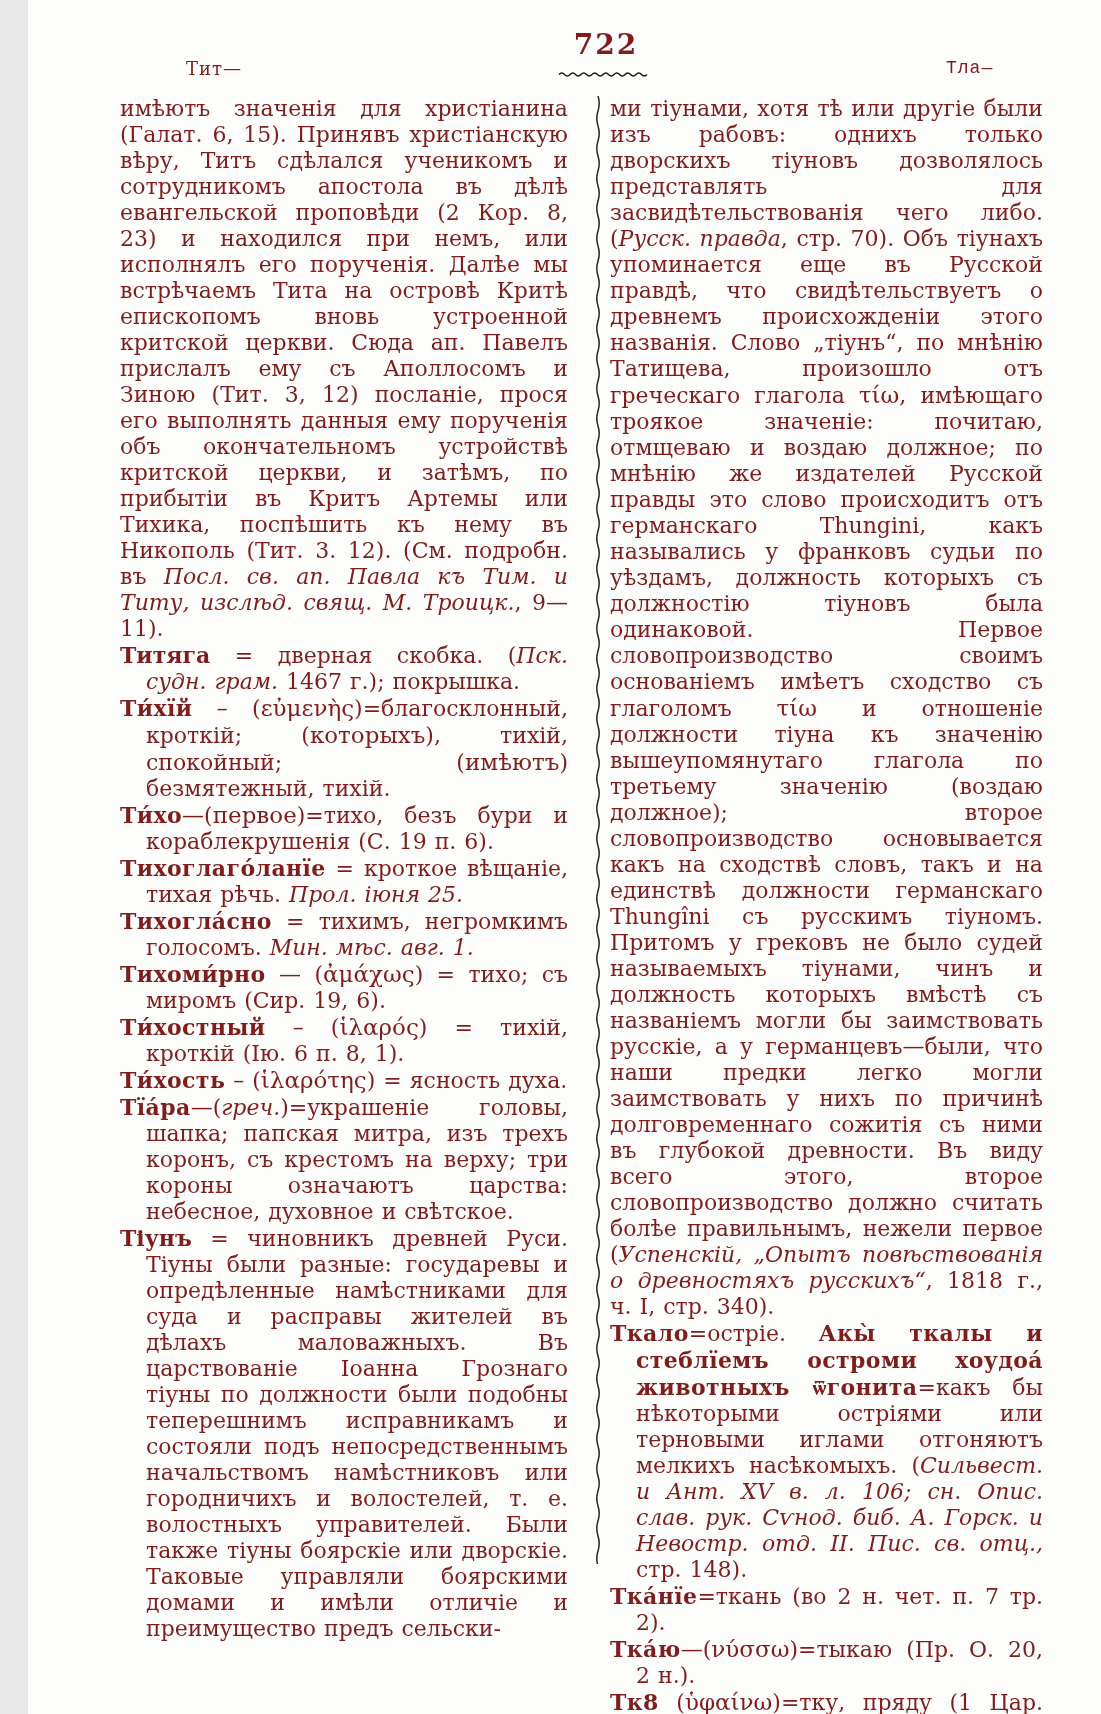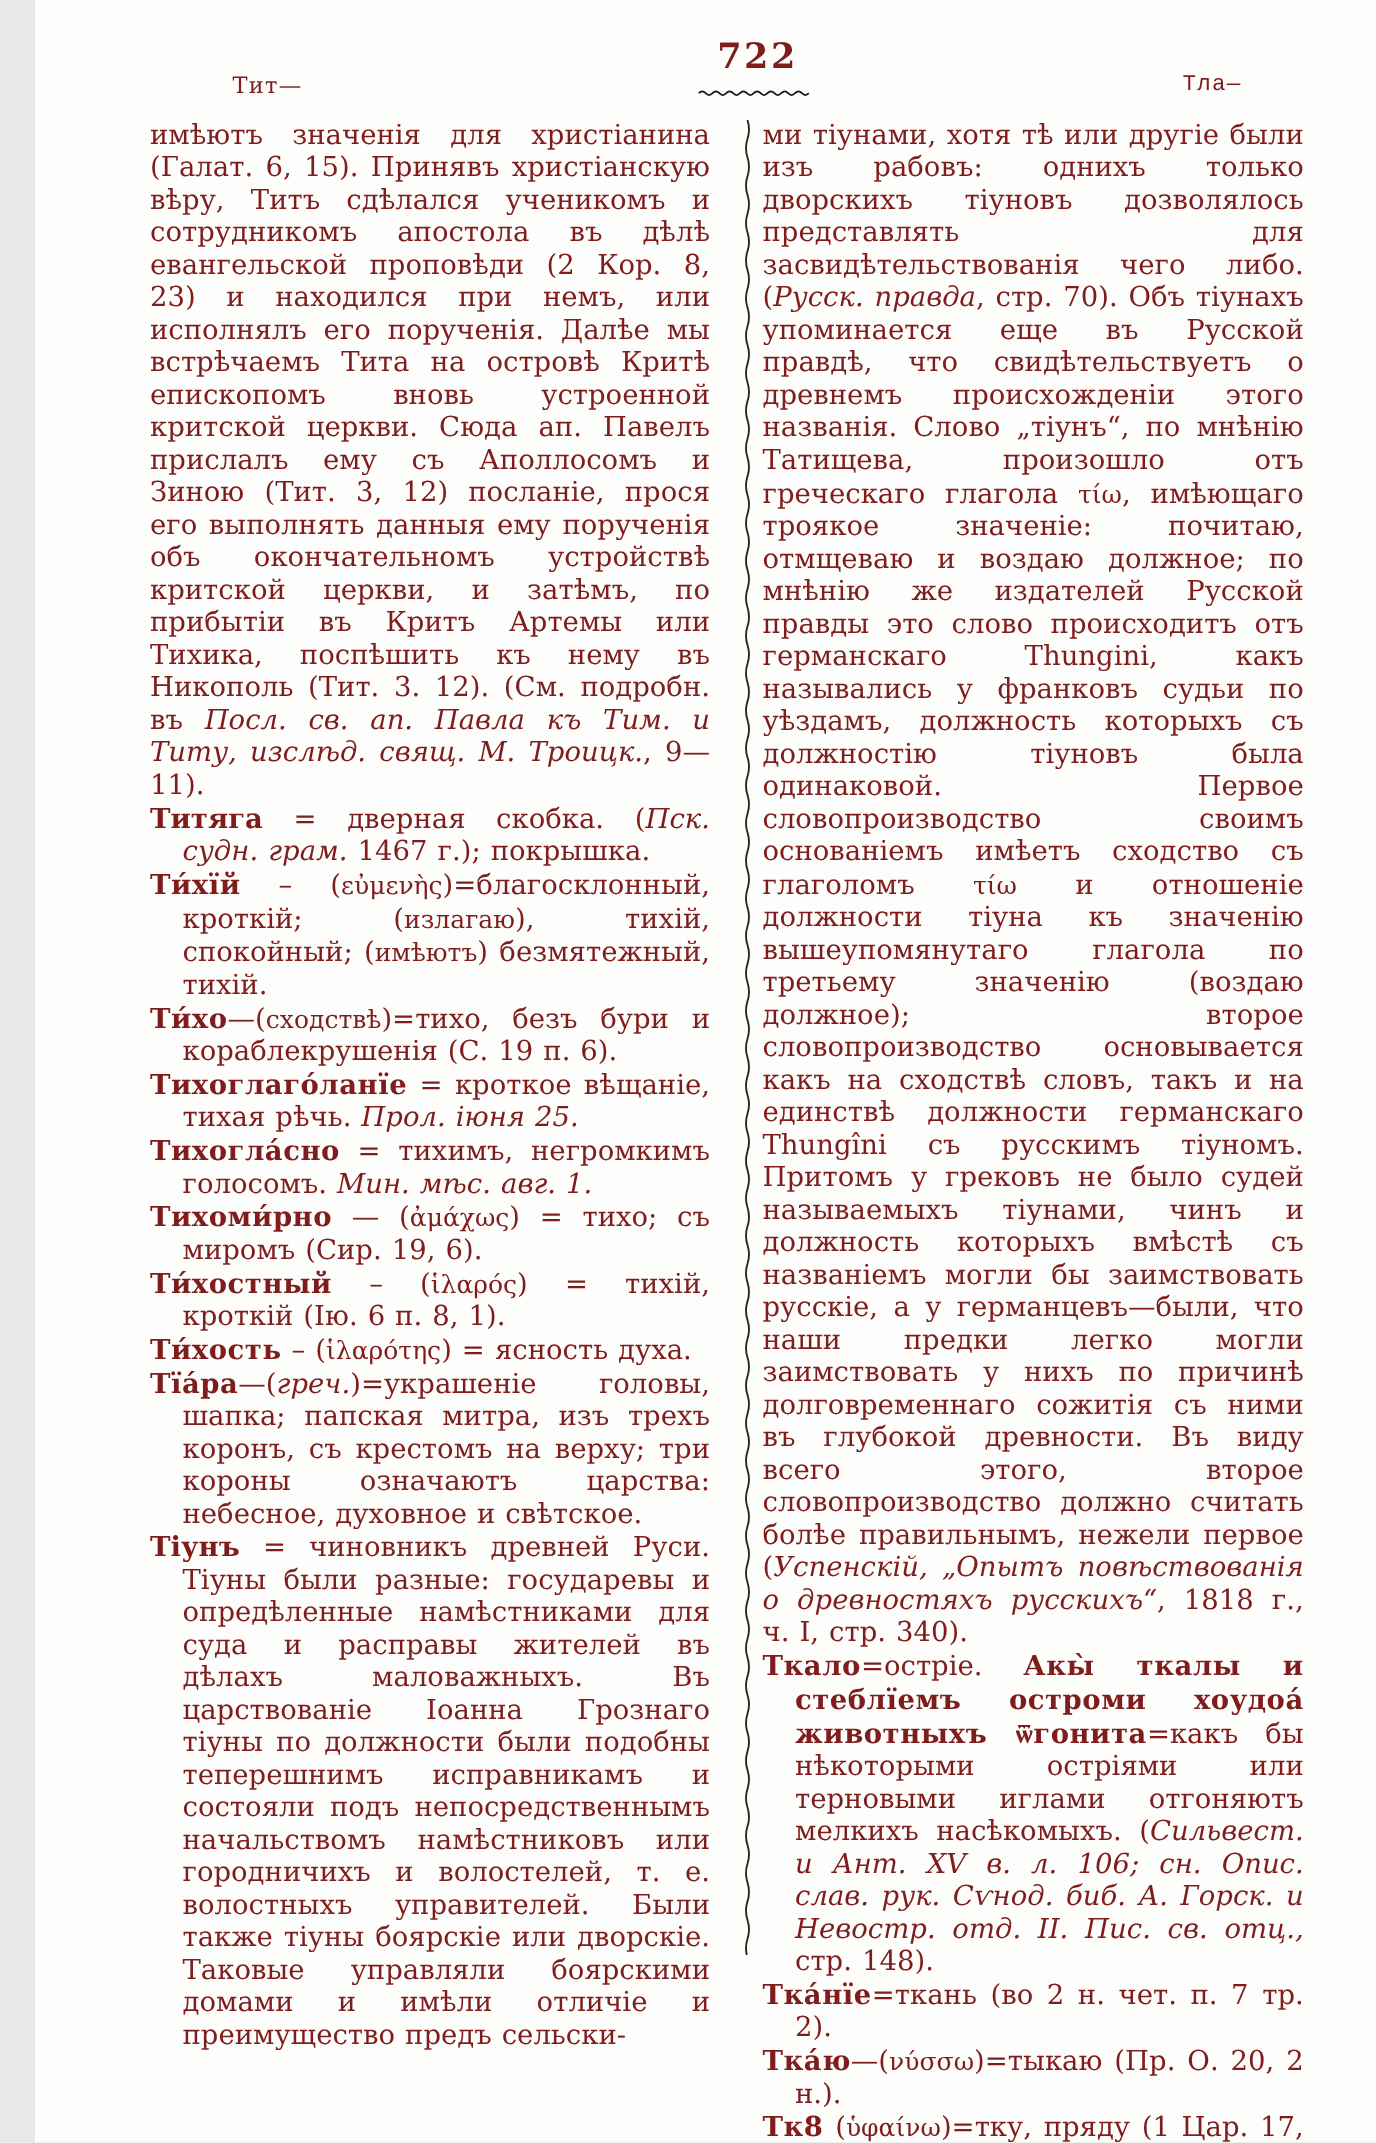--- a/index.html
+++ b/index.html
@@ -28,40 +28,40 @@
     word-spacing:1px;
   }
   .col-left{left:92px;width:448px;}
   .col-right{left:582px;width:433px;}
   .col p{margin:0;padding-left:26px;text-indent:-26px;}
   .col p.cont{padding-left:0;text-indent:0;}
   .sn{}
   .si{font-style:italic;}
   .sb{font-weight:bold;}
   .sc{font-weight:bold;letter-spacing:0.4px;}
-  .sg{font-size:20px;}
+  .sg{font-size:23px;}
 </style>
 </head>
 <body>
 
 <div class="sheet">
   <div class="pagenum">722</div>
   <svg class="squiggle" width="96" height="9" aria-hidden="true">
     <path id="squiggle-path" fill="none" stroke="#1b1611" stroke-width="1.4" d="M1 4.5 Q3.75 1.5 6.5 4.5 Q9.25 7.5 12 4.5 Q14.75 1.5 17.5 4.5 Q20.25 7.5 23 4.5 Q25.75 1.5 28.5 4.5 Q31.25 7.5 34 4.5 Q36.75 1.5 39.5 4.5 Q42.25 7.5 45 4.5 Q47.75 1.5 50.5 4.5 Q53.25 7.5 56 4.5 Q58.75 1.5 61.5 4.5 Q64.25 7.5 67 4.5 Q69.75 1.5 72.5 4.5 Q75.25 7.5 78 4.5 Q80.75 1.5 83.5 4.5 Q86.25 7.5 89 4.5"></path>
   </svg>
   <div class="rh rh-left">Тит—</div>
   <div class="rh rh-right">Тла—</div>
   <svg class="divider" width="8" height="1468" aria-hidden="true">
     <path id="divider-path" fill="none" stroke="#2a241d" stroke-width="1.5" d="M4 0 Q6.4 7.5 4 15 Q1.6 22.5 4 30 Q6.4 37.5 4 45 Q1.6 52.5 4 60 Q6.4 67.5 4 75 Q1.6 82.5 4 90 Q6.4 97.5 4 105 Q1.6 112.5 4 120 Q6.4 127.5 4 135 Q1.6 142.5 4 150 Q6.4 157.5 4 165 Q1.6 172.5 4 180 Q6.4 187.5 4 195 Q1.6 202.5 4 210 Q6.4 217.5 4 225 Q1.6 232.5 4 240 Q6.4 247.5 4 255 Q1.6 262.5 4 270 Q6.4 277.5 4 285 Q1.6 292.5 4 300 Q6.4 307.5 4 315 Q1.6 322.5 4 330 Q6.4 337.5 4 345 Q1.6 352.5 4 360 Q6.4 367.5 4 375 Q1.6 382.5 4 390 Q6.4 397.5 4 405 Q1.6 412.5 4 420 Q6.4 427.5 4 435 Q1.6 442.5 4 450 Q6.4 457.5 4 465 Q1.6 472.5 4 480 Q6.4 487.5 4 495 Q1.6 502.5 4 510 Q6.4 517.5 4 525 Q1.6 532.5 4 540 Q6.4 547.5 4 555 Q1.6 562.5 4 570 Q6.4 577.5 4 585 Q1.6 592.5 4 600 Q6.4 607.5 4 615 Q1.6 622.5 4 630 Q6.4 637.5 4 645 Q1.6 652.5 4 660 Q6.4 667.5 4 675 Q1.6 682.5 4 690 Q6.4 697.5 4 705 Q1.6 712.5 4 720 Q6.4 727.5 4 735 Q1.6 742.5 4 750 Q6.4 757.5 4 765 Q1.6 772.5 4 780 Q6.4 787.5 4 795 Q1.6 802.5 4 810 Q6.4 817.5 4 825 Q1.6 832.5 4 840 Q6.4 847.5 4 855 Q1.6 862.5 4 870 Q6.4 877.5 4 885 Q1.6 892.5 4 900 Q6.4 907.5 4 915 Q1.6 922.5 4 930 Q6.4 937.5 4 945 Q1.6 952.5 4 960 Q6.4 967.5 4 975 Q1.6 982.5 4 990 Q6.4 997.5 4 1005 Q1.6 1012.5 4 1020 Q6.4 1027.5 4 1035 Q1.6 1042.5 4 1050 Q6.4 1057.5 4 1065 Q1.6 1072.5 4 1080 Q6.4 1087.5 4 1095 Q1.6 1102.5 4 1110 Q6.4 1117.5 4 1125 Q1.6 1132.5 4 1140 Q6.4 1147.5 4 1155 Q1.6 1162.5 4 1170 Q6.4 1177.5 4 1185 Q1.6 1192.5 4 1200 Q6.4 1207.5 4 1215 Q1.6 1222.5 4 1230 Q6.4 1237.5 4 1245 Q1.6 1252.5 4 1260 Q6.4 1267.5 4 1275 Q1.6 1282.5 4 1290 Q6.4 1297.5 4 1305 Q1.6 1312.5 4 1320 Q6.4 1327.5 4 1335 Q1.6 1342.5 4 1350 Q6.4 1357.5 4 1365 Q1.6 1372.5 4 1380 Q6.4 1387.5 4 1395 Q1.6 1402.5 4 1410 Q6.4 1417.5 4 1425 Q1.6 1432.5 4 1440 Q6.4 1447.5 4 1455 Q1.6 1462.5 4 1470"></path>
   </svg>
   <div class="col col-left">
       <p class="cont"><span class="sn">имѣютъ значенія для христіанина (Галат. 6, 15). Принявъ христіанскую вѣру, Титъ сдѣлался ученикомъ и сотрудникомъ апостола въ дѣлѣ евангельской проповѣди (2 Кор. 8, 23) и находился при немъ, или исполнялъ его порученія. Далѣе мы встрѣчаемъ Тита на островѣ Критѣ епископомъ вновь устроенной критской церкви. Сюда ап. Павелъ прислалъ ему съ Аполлосомъ и Зиною (Тит. 3, 12) посланіе, прося его выполнять данныя ему порученія объ окончательномъ устройствѣ критской церкви, и затѣмъ, по прибытіи въ Критъ Артемы или Тихика, поспѣшить къ нему въ Никополь (Тит. 3. 12). (См. подробн. въ </span><span class="si">Посл. св. ап. Павла къ Тим. и Титу, изслѣд. свящ. М. Троицк.</span><span class="sn">, 9—11).</span></p>
       <p class="entry"><span class="sb">Титяга</span><span class="sn"> = дверная скобка. (</span><span class="si">Пск. судн. грам.</span><span class="sn"> 1467 г.); покрышка.</span></p>
-      <p class="entry"><span class="sc">Ти́хїй</span><span class="sn"> – (</span><span class="sg">εὐμενὴς</span><span class="sn">)=благосклонный, кроткій; (</span><span class="sg">излагаю</span><span class="sn">), тихій, спокойный; (</span><span class="sg">имѣютъ</span><span class="sn">) безмятежный, тихій.</span></p>
-      <p class="entry"><span class="sc">Ти́хо</span><span class="sn">—(</span><span class="sg">сходствѣ</span><span class="sn">)=тихо, безъ бури и кораблекрушенія (С. 19 п. 6).</span></p>
+      <p class="entry"><span class="sc">Ти́хїй</span><span class="sn"> – (</span><span class="sg">εὐμενὴς</span><span class="sn">)=благосклонный, кроткій; (</span><span class="sg">которыхъ</span><span class="sn">), тихій, спокойный; (</span><span class="sg">имѣютъ</span><span class="sn">) безмятежный, тихій.</span></p>
+      <p class="entry"><span class="sc">Ти́хо</span><span class="sn">—(</span><span class="sg">первое</span><span class="sn">)=тихо, безъ бури и кораблекрушенія (С. 19 п. 6).</span></p>
       <p class="entry"><span class="sc">Тихоглаго́ланїе</span><span class="sn"> = кроткое вѣщаніе, тихая рѣчь. </span><span class="si">Прол. іюня 25.</span></p>
       <p class="entry"><span class="sc">Тихогла́сно</span><span class="sn"> = тихимъ, негромкимъ голосомъ. </span><span class="si">Мин. мѣс. авг. 1.</span></p>
       <p class="entry"><span class="sc">Тихоми́рно</span><span class="sn"> — (</span><span class="sg">ἀμάχως</span><span class="sn">) = тихо; съ миромъ (Сир. 19, 6).</span></p>
       <p class="entry"><span class="sc">Ти́хостный</span><span class="sn"> – (</span><span class="sg">ἱλαρός</span><span class="sn">) = тихій, кроткій (Ію. 6 п. 8, 1).</span></p>
       <p class="entry"><span class="sc">Ти́хость</span><span class="sn"> – (</span><span class="sg">ἱλαρότης</span><span class="sn">) = ясность духа.</span></p>
       <p class="entry"><span class="sc">Тїа́ра</span><span class="sn">—(</span><span class="si">греч.</span><span class="sn">)=украшеніе головы, шапка; папская митра, изъ трехъ коронъ, съ крестомъ на верху; три короны означаютъ царства: небесное, духовное и свѣтское.</span></p>
       <p class="entry"><span class="sb">Тіунъ</span><span class="sn"> = чиновникъ древней Руси. Тіуны были разные: государевы и опредѣленные намѣстниками для суда и расправы жителей въ дѣлахъ маловажныхъ. Въ царствованіе Іоанна Грознаго тіуны по должности были подобны теперешнимъ исправникамъ и состояли подъ непосредственнымъ начальствомъ намѣстниковъ или городничихъ и волостелей, т. е. волостныхъ управителей. Были также тіуны боярскіе или дворскіе. Таковые управляли боярскими домами и имѣли отличіе и преимущество предъ сельски-</span></p>
     </div>
   <div class="col col-right">
       <p class="cont"><span class="sn">ми тіунами, хотя тѣ или другіе были изъ рабовъ: однихъ только дворскихъ тіуновъ дозволялось представлять для засвидѣтельствованія чего либо. (</span><span class="si">Русск. правда</span><span class="sn">, стр. 70). Объ тіунахъ упоминается еще въ Русской правдѣ, что свидѣтельствуетъ о древнемъ происхожденіи этого названія. Слово „тіунъ“, по мнѣнію Татищева, произошло отъ греческаго глагола </span><span class="sg">τίω</span><span class="sn">, имѣющаго троякое значеніе: почитаю, отмщеваю и воздаю должное; по мнѣнію же издателей Русской правды это слово происходитъ отъ германскаго Thungini, какъ назывались у франковъ судьи по уѣздамъ, должность которыхъ съ должностію тіуновъ была одинаковой. Первое словопроизводство своимъ основаніемъ имѣетъ сходство съ глаголомъ </span><span class="sg">τίω</span><span class="sn"> и отношеніе должности тіуна къ значенію вышеупомянутаго глагола по третьему значенію (воздаю должное); второе словопроизводство основывается какъ на сходствѣ словъ, такъ и на единствѣ должности германскаго Thungîni съ русскимъ тіуномъ. Притомъ у грековъ не было судей называемыхъ тіунами, чинъ и должность которыхъ вмѣстѣ съ названіемъ могли бы заимствовать русскіе, а у германцевъ—были, что наши предки легко могли заимствовать у нихъ по причинѣ долговременнаго сожитія съ ними въ глубокой древности. Въ виду всего этого, второе словопроизводство должно считать болѣе правильнымъ, нежели первое (</span><span class="si">Успенскій, „Опытъ повѣствованія о древностяхъ русскихъ“</span><span class="sn">, 1818 г., ч. I, стр. 340).</span></p>

